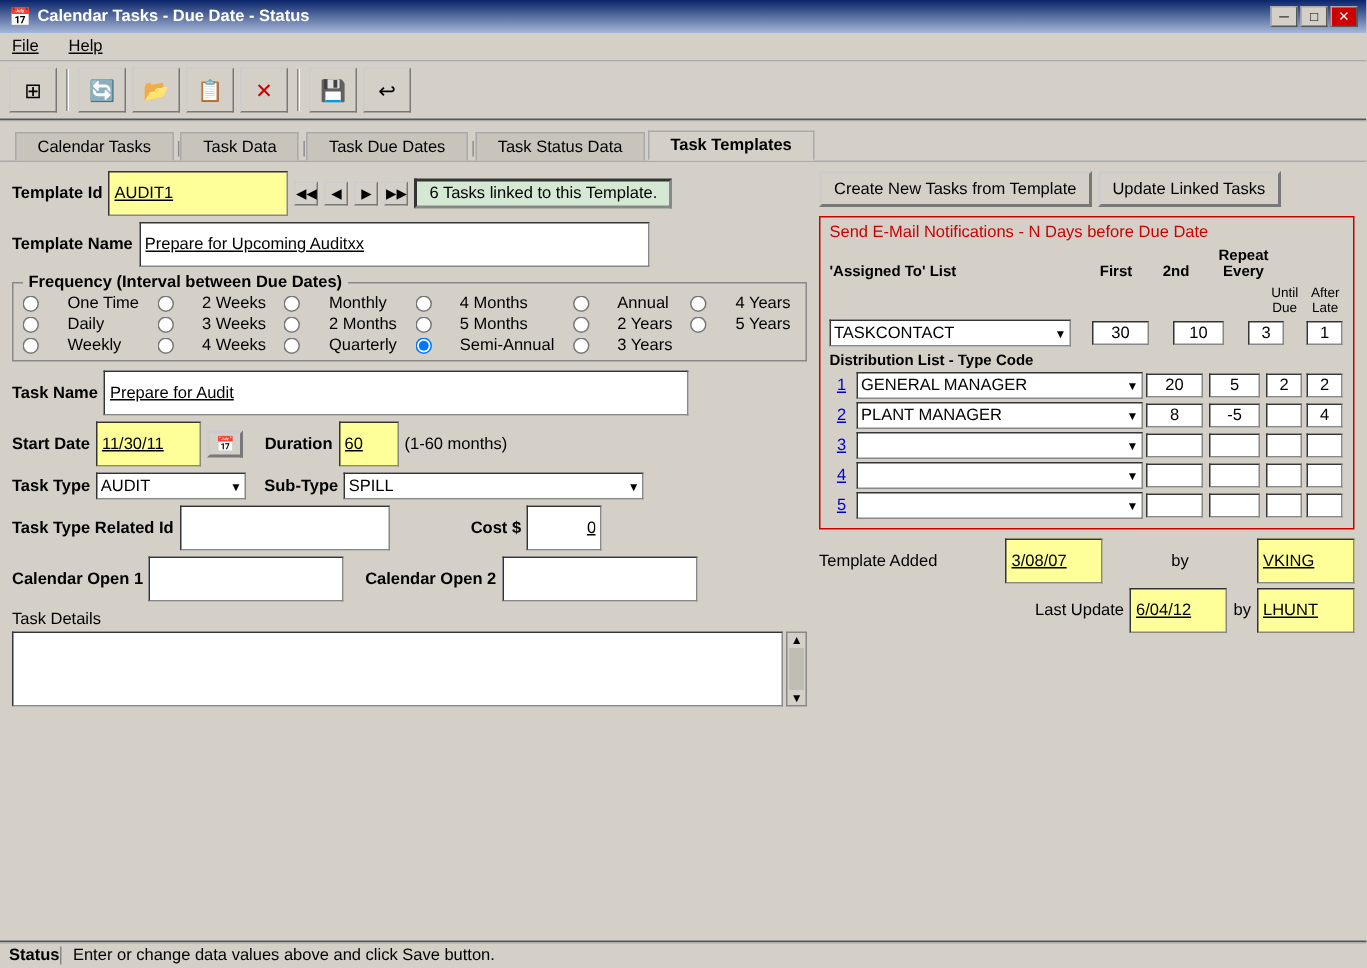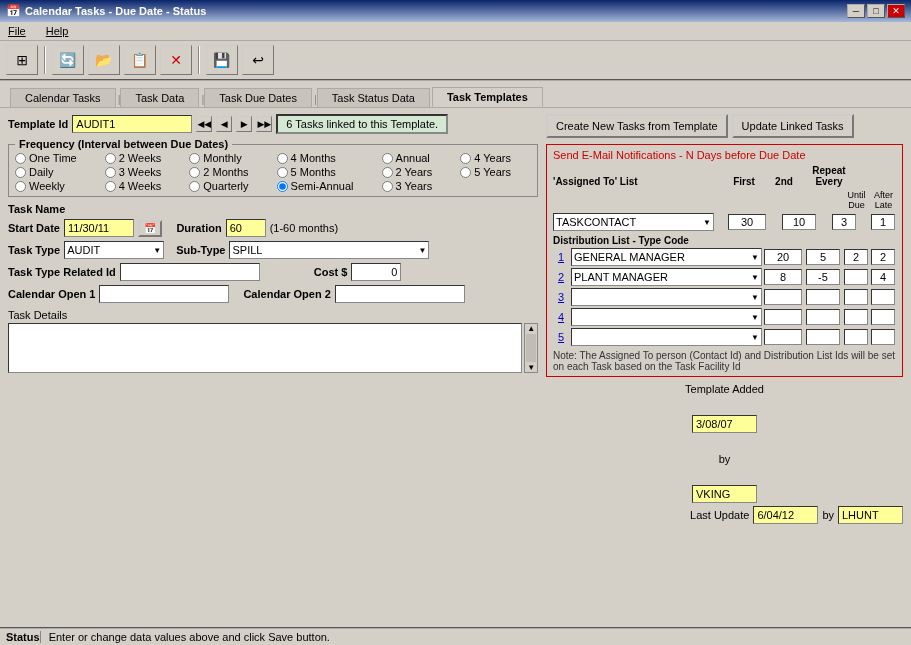--- a/index.html
+++ b/index.html
@@ -85,34 +85,34 @@
 
     
     .two-col { display: flex; gap: 8px; }
     .left-panel { flex: 0 0 530px; }
     .right-panel { flex: 1; }
 
     
     .form-row { display: flex; align-items: center; gap: 4px; margin-bottom: 4px; }
     .form-label { font-size: 11px; font-weight: bold; }
     .form-input {
-      border: 1px inset #888; background: white; height: 18px; padding: 1px 3px; font-size: 11px;
+      border: 1px inset #888; background: white; height: 30px; padding: 1px 3px; font-size: 11px; text-decoration: underline;
     }
     .form-input.yellow { background: #ffff99; }
 
     
     .template-id-row { display: flex; align-items: center; gap: 4px; margin-bottom: 4px; }
     .nav-btn {
       width: 16px; height: 16px; background: #d4d0c8; border: 1px outset #ccc;
       display: flex; align-items: center; justify-content: center; font-size: 9px; cursor: pointer;
     }
     .freq-grid {
       display: grid; grid-template-columns: repeat(6, auto); gap: 2px 8px;
     }
-    .radio-item { display: flex; align-items: center; gap: 3px; white-space: nowrap; }
+    .radio-item { display: flex; align-items: center; gap: 19px; white-space: nowrap; }
     .radio-item input[type=radio] { margin: 0; width: 11px; height: 11px; }
 
     
     .win-btn {
       background: #d4d0c8; border: 2px outset #ccc; padding: 3px 10px;
       font-size: 11px; cursor: pointer; font-weight: normal;
     }
 
     
     .notif-section {
@@ -202,20 +202,24 @@
       <div class="template-id-row">
         <span class="form-label">Template Id</span>
         <input class="form-input yellow" value="AUDIT1" style="width: 120px;">
         <div class="nav-btn">◀◀</div>
         <div class="nav-btn">◀</div>
         <div class="nav-btn">▶</div>
         <div class="nav-btn">▶▶</div>
         <div style="border:2px inset #888; background:#d4e8d4; padding:2px 8px; font-size:11px;">6 Tasks linked to this Template.</div>
       </div>
 
+      <div class="form-row">
+        <span class="form-label">Template Name</span>
+        <input class="form-input" value="Prepare for Upcoming Auditxx" style="width: 340px;">
+      </div>
 
       <fieldset style="margin-bottom:6px;">
         <legend>Frequency (Interval between Due Dates)</legend>
         <div class="freq-grid">
           <div class="radio-item">
             <input type="radio" name="freq" style="">
             <span>One Time</span>
           </div>
           <div class="radio-item">
             <input type="radio" name="freq" style="">
@@ -279,20 +283,21 @@
           </div>
           <div class="radio-item">
             <input type="radio" name="freq" style="">
             <span>3 Years</span>
           </div>
         </div>
       </fieldset>
 
       <div class="form-row">
         <span class="form-label">Task Name</span>
+        <input class="form-input" value="Prepare for Audit" style="width: 390px;">
       </div>
 
       <div class="form-row">
         <span class="form-label">Start Date</span>
         <input class="form-input yellow" value="11/30/11" style="width: 70px;">
         <button class="win-btn" style="padding:1px 4px; font-size:10px;">📅</button>
         <span class="form-label" style="margin-left:10px;">Duration</span>
         <input class="form-input yellow" value="60" style="width: 40px;">
         <span style="font-size:11px;">(1-60 months)</span>
       </div>
@@ -432,24 +437,23 @@
           <div class="select-box">
             <span></span>
             <span class="select-arrow">▼</span>
           </div>
           <input class="small-input" value="" style="width: 38px;">
           <input class="small-input" value="" style="width: 34px;">
           <input class="small-input" value="" style="width: 24px;">
           <input class="small-input" value="" style="width: 24px;">
         </div>
 
-        <div style="font-size:10px; margin-top:4px; color:#333;">Note: The Assigned To person (Contact Id) and Distribution List Ids will be set on each Task based on the Task Facility Id</div>
-      </div>
-
-      <div style="display:flex; align-items:center; gap:20px; justify-content:space-between; margin-bottom:3px;flex-direction:column;">
+      </div>
+
+      <div style="display:flex; align-items:center; gap:20px; justify-content:space-between; margin-bottom:3px;">
         <span style="font-size:11px;">Template Added</span>
         <input class="form-input yellow" value="3/08/07" style="width: 65px;">
         <span style="font-size:11px;">by</span>
         <input class="form-input yellow" value="VKING" style="width: 65px;">
       </div>
       <div style="display:flex; align-items:center; gap:4px; justify-content:flex-end;">
         <span style="font-size:11px;">Last Update</span>
         <input class="form-input yellow" value="6/04/12" style="width: 65px;">
         <span style="font-size:11px;">by</span>
         <input class="form-input yellow" value="LHUNT" style="width: 65px;">

